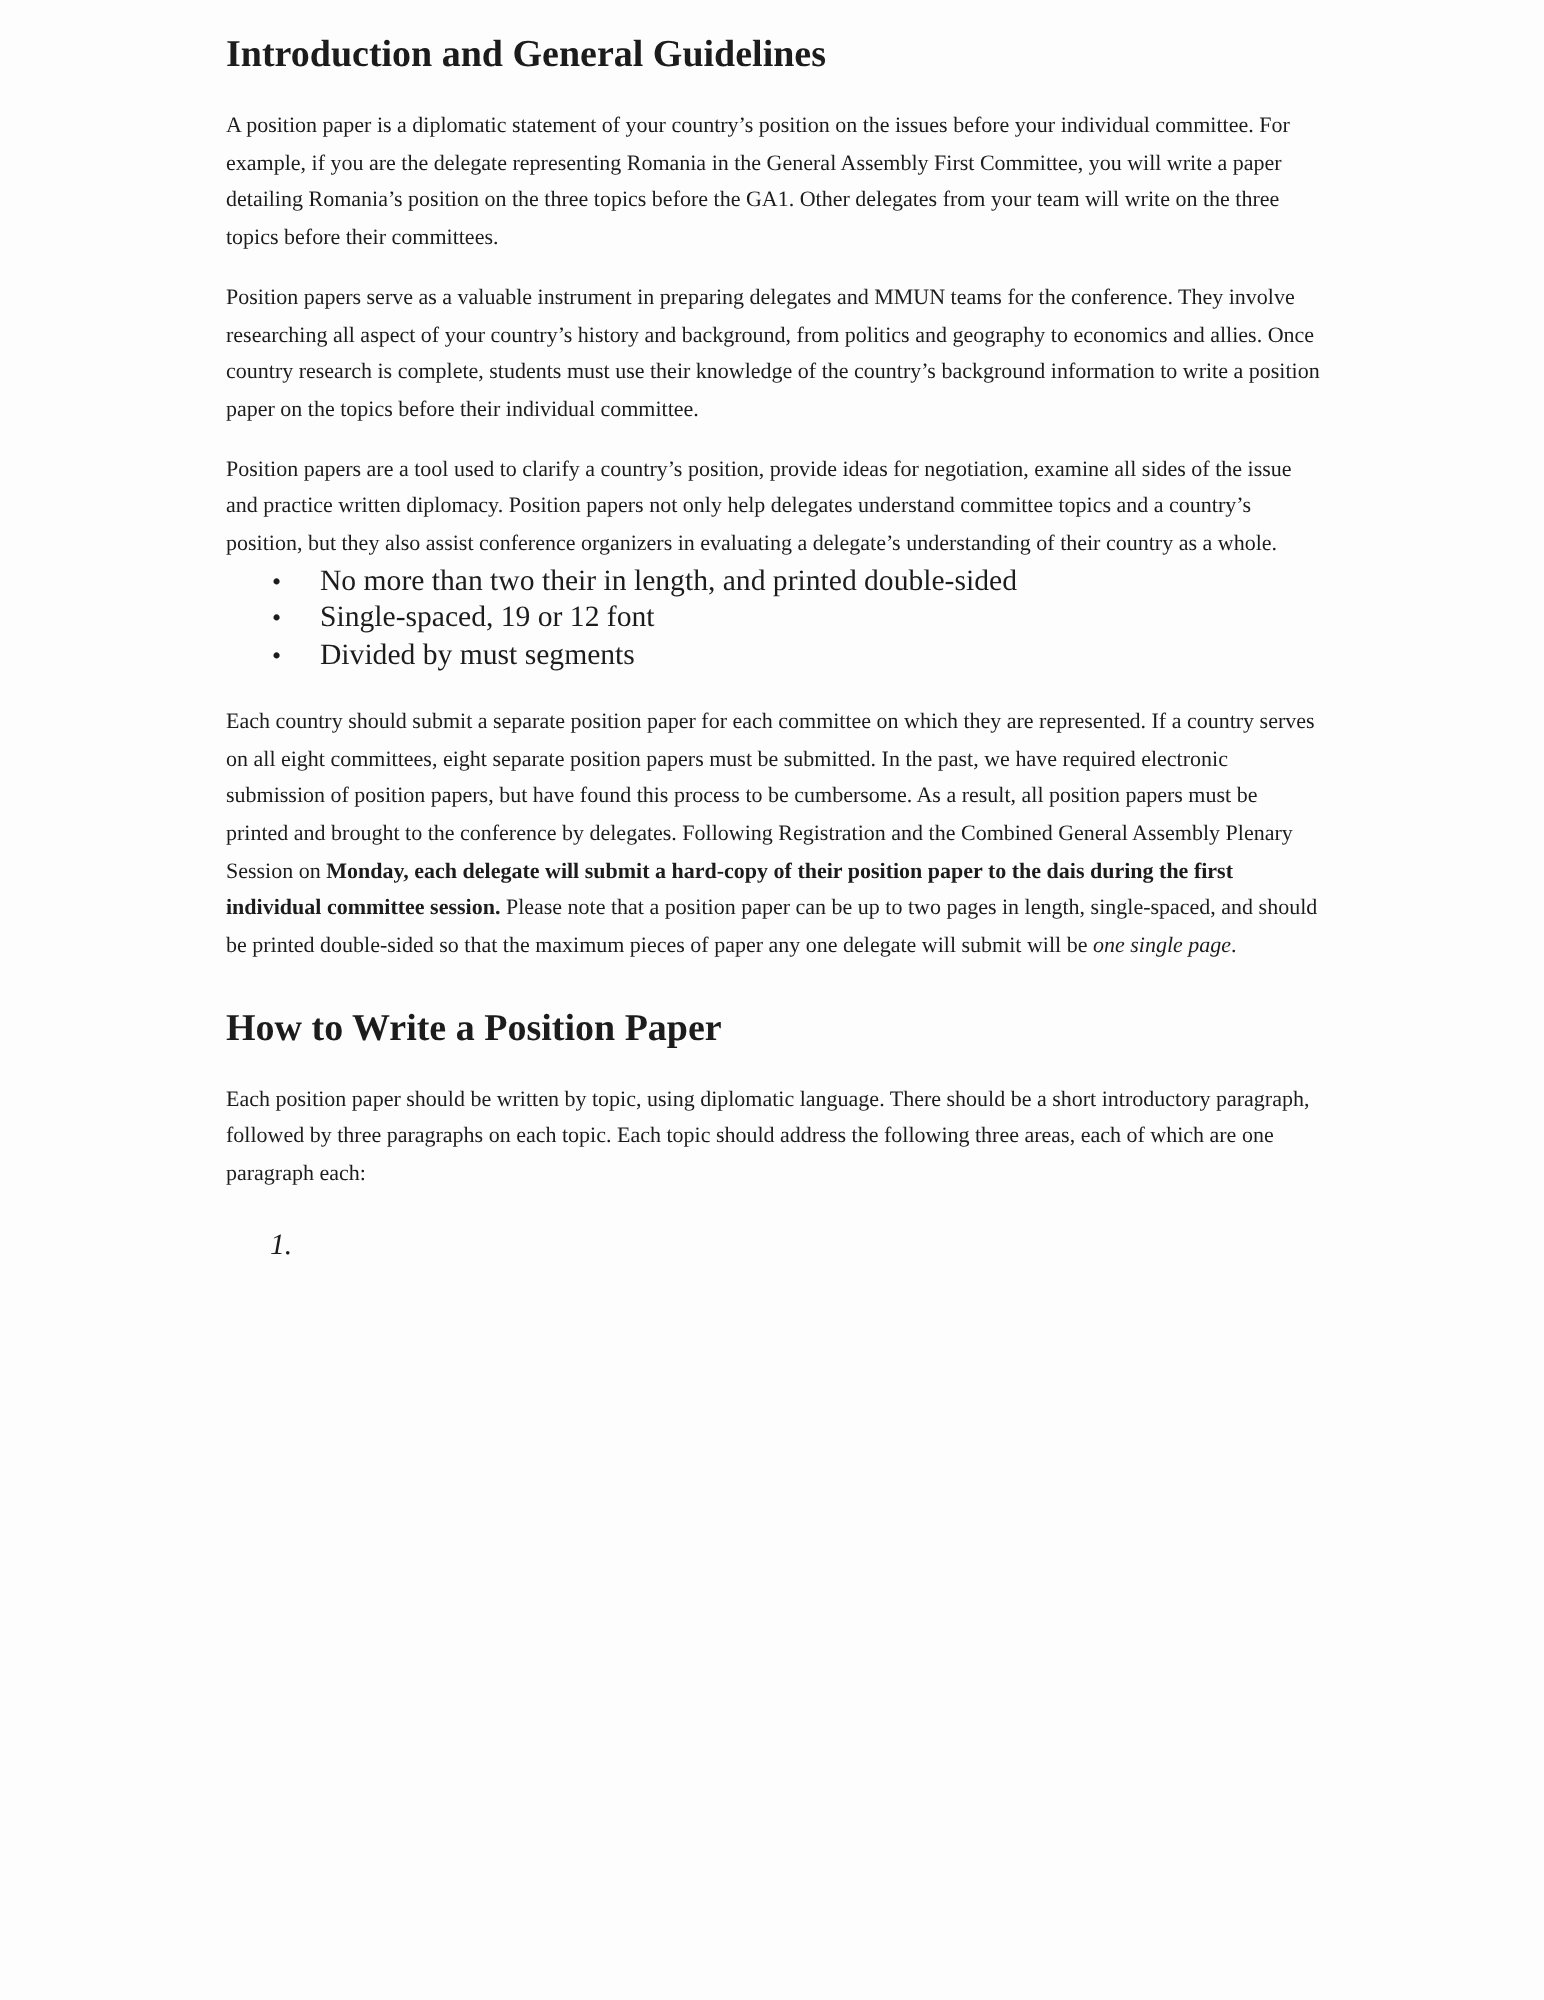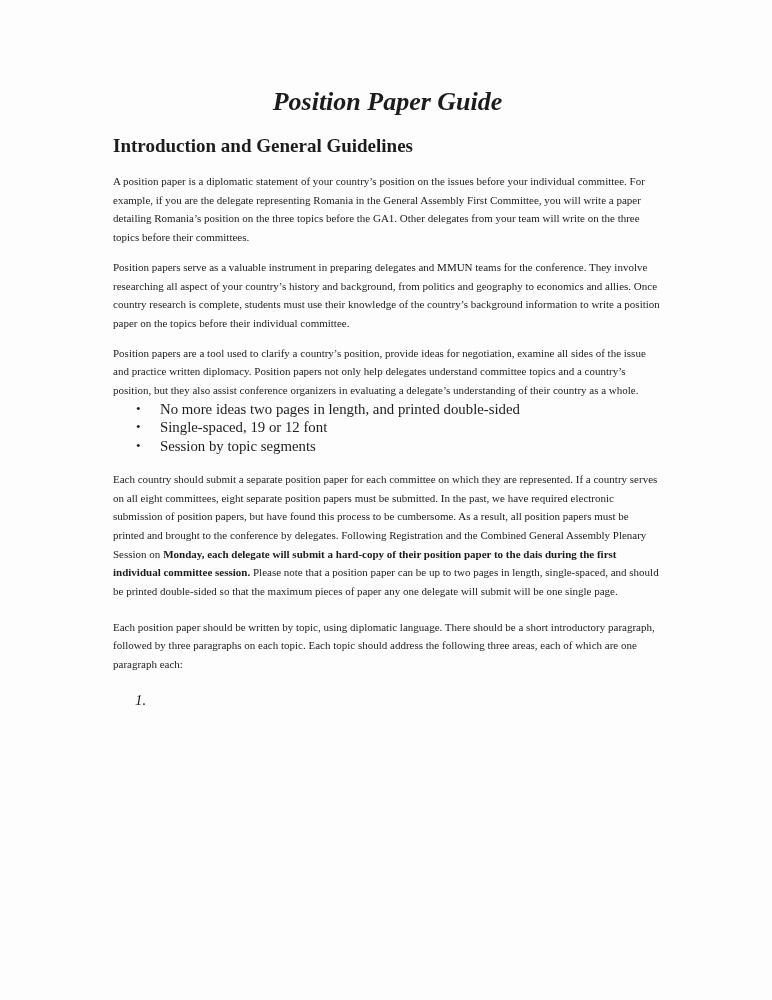--- a/index.html
+++ b/index.html
@@ -47,21 +47,21 @@
   p.first-after-heading {
     margin-top: 17px;
   }
   p.format-intro {
     margin-bottom: 0;
   }
   p.submission {
     margin-top: 14px;
   }
   .seg-bold { font-weight: bold; font-family: Liberation Serif, serif; }
-  .seg-italic { }
+  .seg-italic { font-style: italic; }
   ul.bullet-list {
     list-style: none;
     margin: 0;
     padding: 0;
     font-size: 14.8px;
     line-height: 18.7px;
   }
   ul.bullet-list li {
     position: relative;
     padding-left: 47px;
@@ -89,48 +89,48 @@
     left: 22px;
     top: 0;
   }
 </style>
 </head>
 <body>
 
 <div class="page">
   <div class="content">
 
-    <h1 class="doc-title">Position Paper Guide</h1>
 
     <h2 class="section-heading">Introduction and General Guidelines</h2>
 
     <p class="body-para first-after-heading">A position paper is a diplomatic statement of your country’s position on the issues before your individual committee. For example, if you are the delegate representing Romania in the General Assembly First Committee, you will write a paper detailing Romania’s position on the three topics before the GA1. Other delegates from your team will write on the three topics before their committees.</p>
 
     <p class="body-para">Position papers serve as a valuable instrument in preparing delegates and MMUN teams for the conference. They involve researching all aspect of your country’s history and background, from politics and geography to economics and allies. Once country research is complete, students must use their knowledge of the country’s background information to write a position paper on the topics before their individual committee.</p>
 
     <p class="body-para">Position papers are a tool used to clarify a country’s position, provide ideas for negotiation, examine all sides of the issue and practice written diplomacy. Position papers not only help delegates understand committee topics and a country’s position, but they also assist conference organizers in evaluating a delegate’s understanding of their country as a whole.</p>
 
 
     <ul class="bullet-list">
       <li>
         <span class="bullet-glyph">•</span>
-        <span>No more ideas two pages in length, and printed double-sided</span>
+        <span>No more than two their in length, and printed double-sided</span>
       </li>
       <li>
         <span class="bullet-glyph">•</span>
         <span>Single-spaced, 19 or 12 font</span>
       </li>
       <li>
         <span class="bullet-glyph">•</span>
-        <span>Session by topic segments</span>
+        <span>Divided by must segments</span>
       </li>
     </ul>
 
     <p class="body-para submission"><span>Each country should submit a separate position paper for each committee on which they are represented. If a country serves on all eight committees, eight separate position papers must be submitted. In the past, we have required electronic submission of position papers, but have found this process to be cumbersome. As a result, all position papers must be printed and brought to the conference by delegates. Following Registration and the Combined General Assembly Plenary Session on </span><span class="seg-bold">Monday, each delegate will submit a hard-copy of their position paper to the dais during the first individual committee session.</span><span> Please note that a position paper can be up to two pages in length, single-spaced, and should be printed double-sided so that the maximum pieces of paper any one delegate will submit will be </span><span class="seg-italic">one single page</span><span>.</span></p>
 
+    <h2 class="section-heading how-to">How to Write a Position Paper</h2>
 
     <p class="body-para first-after-heading">Each position paper should be written by topic, using diplomatic language. There should be a short introductory paragraph, followed by three paragraphs on each topic. Each topic should address the following three areas, each of which are one paragraph each:</p>
 
     <ol class="numbered-list">
       <li>
         <span class="item-number">1.</span>
       </li>
     </ol>
 
   </div>

